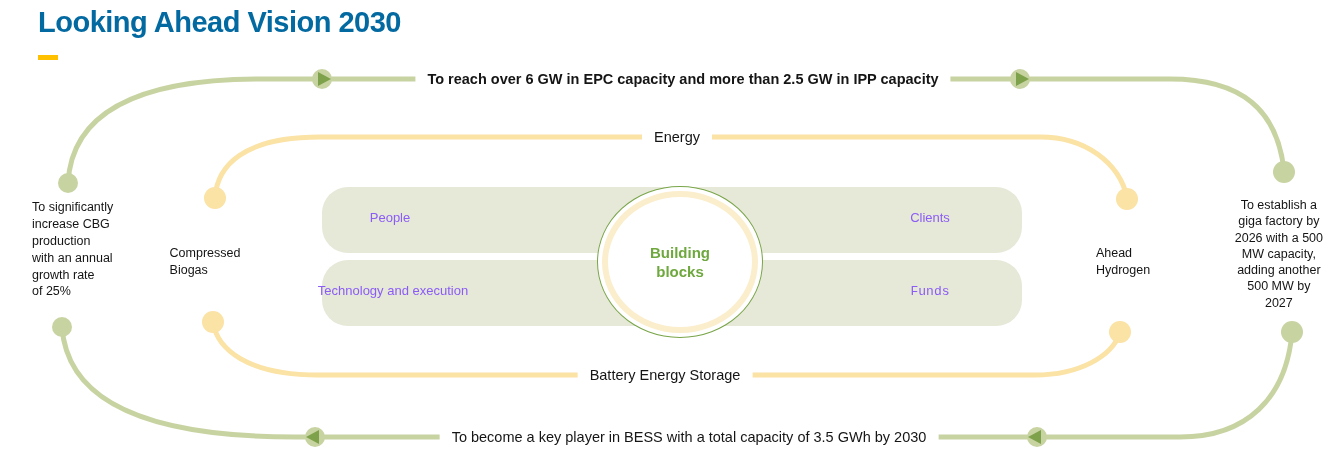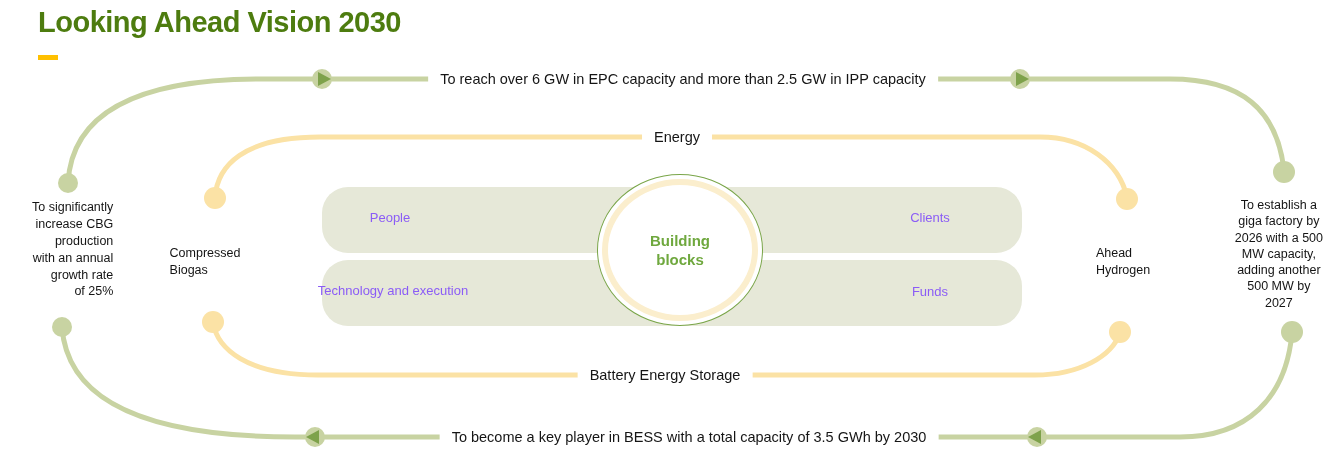--- a/index.html
+++ b/index.html
@@ -2,21 +2,21 @@
 <html style="--green_line: #c8d3a2; --yellow_line: #fbe2a5; --arrow_green: #7ea24b; --block_bg: #e6e8d8; --accent_green_text: #6fa83e; --ring_green: #79a548; --ring_cream: #fbeecd; --gold_dash: #ffc000;"><head>
 <meta charset="utf-8">
 <style>
   html,body { margin:0; padding:0; background:#ffffff; }
   .slide {
     position:relative; width:1332px; height:451px; overflow:hidden;
     background:#ffffff; font-family:"Liberation Sans", sans-serif; color:#111;
   }
   .page-title {
     position:absolute; left:38px; top:6px; font-size:29px; font-weight:700;
-    color:#4d7c0f; letter-spacing:-0.5px;
+    color:#0369a1; letter-spacing:-0.5px;
   }
   .title-dash { position:absolute; left:38px; top:55px; width:20px; height:5px; background:var(--gold_dash); }
 
   svg.curves { position:absolute; left:0; top:0; z-index:1; }
   .stroke-green { stroke:var(--green_line); stroke-width:5; fill:none; stroke-linecap:round; }
   .stroke-yellow { stroke:var(--yellow_line); stroke-width:5; fill:none; stroke-linecap:round; }
   .dot-green { fill:var(--green_line); }
   .dot-yellow { fill:var(--yellow_line); }
   .arrow-tri { fill:var(--arrow_green); }
 
@@ -31,35 +31,35 @@
     background:var(--block_bg); border-radius:26px; z-index:2;
   }
   .block-row.top { top:187px; }
   .block-row.bottom { top:260px; }
   .block-label {
     position:absolute; transform:translateX(-50%); z-index:3;
     font-size:13px; color:#8b5cf6; white-space:nowrap;
   }
 
   .center-circle {
-    position:absolute; left:597px; top:174px; width:164px; height:150px;
+    position:absolute; left:597px; top:186px; width:164px; height:150px;
     border-radius:50%; background:#ffffff; border:1.5px solid var(--ring_green);
     display:flex; align-items:center; justify-content:center; z-index:4;
   }
   .center-circle::before {
     content:""; position:absolute; inset:4px; border-radius:50%;
     border:6px solid var(--ring_cream);
   }
   .center-circle span {
     position:relative; z-index:1; white-space:pre-line; text-align:center;
     color:var(--accent_green_text); font-size:15px; font-weight:600; line-height:1.3;
   }
 
   .side-text { position:absolute; z-index:2; font-size:12.5px; line-height:1.35; color:#141414; white-space:pre-line; }
-  .left-goal { left:32px; top:199px; text-align:right; }
+  .left-goal { left:32px; top:199px; text-align:left; }
   .node-label { transform:translateX(-50%); }
   .right-goal { right:9px; top:197px; text-align:center; line-height:1.3; }
 </style>
 </head>
 <body>
 
 <div class="slide">
 
   <div class="page-title">Looking Ahead Vision 2030</div>
   <div class="title-dash"></div>
@@ -95,31 +95,31 @@
     <g transform="translate(315,437)">
       <circle class="dot-green" r="10"></circle>
         <polygon class="arrow-tri" points="4,-7 4,7 -9,0"></polygon>
     </g>
     <g transform="translate(1037,437)">
       <circle class="dot-green" r="10"></circle>
         <polygon class="arrow-tri" points="4,-7 4,7 -9,0"></polygon>
     </g>
   </svg>
 
-  <div class="curve-label" style="left:683px; top:69px;">To reach over 6 GW in EPC capacity and more than 2.5 GW in IPP capacity</div>
+  <div class="curve-label" style="left:683px; top:69px;font-weight:bold;">To reach over 6 GW in EPC capacity and more than 2.5 GW in IPP capacity</div>
   <div class="curve-label" style="left:677px; top:127px;">Energy</div>
   <div class="curve-label" style="left:665px; top:365px;">Battery Energy Storage</div>
   <div class="curve-label" style="left:689px; top:427px;">To become a key player in BESS with a total capacity of 3.5 GWh by 2030</div>
 
   <div class="block-row top"></div>
   <div class="block-row bottom"></div>
   <div class="block-label" style="left:390px; top:210px;">People</div>
   <div class="block-label" style="left:930px; top:210px;">Clients</div>
   <div class="block-label" style="left:393px; top:283px;">Technology and execution</div>
-  <div class="block-label" style="left:930px; top:284px;">Funds</div>
+  <div class="block-label" style="left:930px; top:284px;font-family:Liberation Mono, monospace;">Funds</div>
 
   <div class="center-circle">
     <span>Building
 blocks</span>
   </div>
 
   <div class="side-text left-goal">To significantly
 increase CBG
 production
 with an annual

